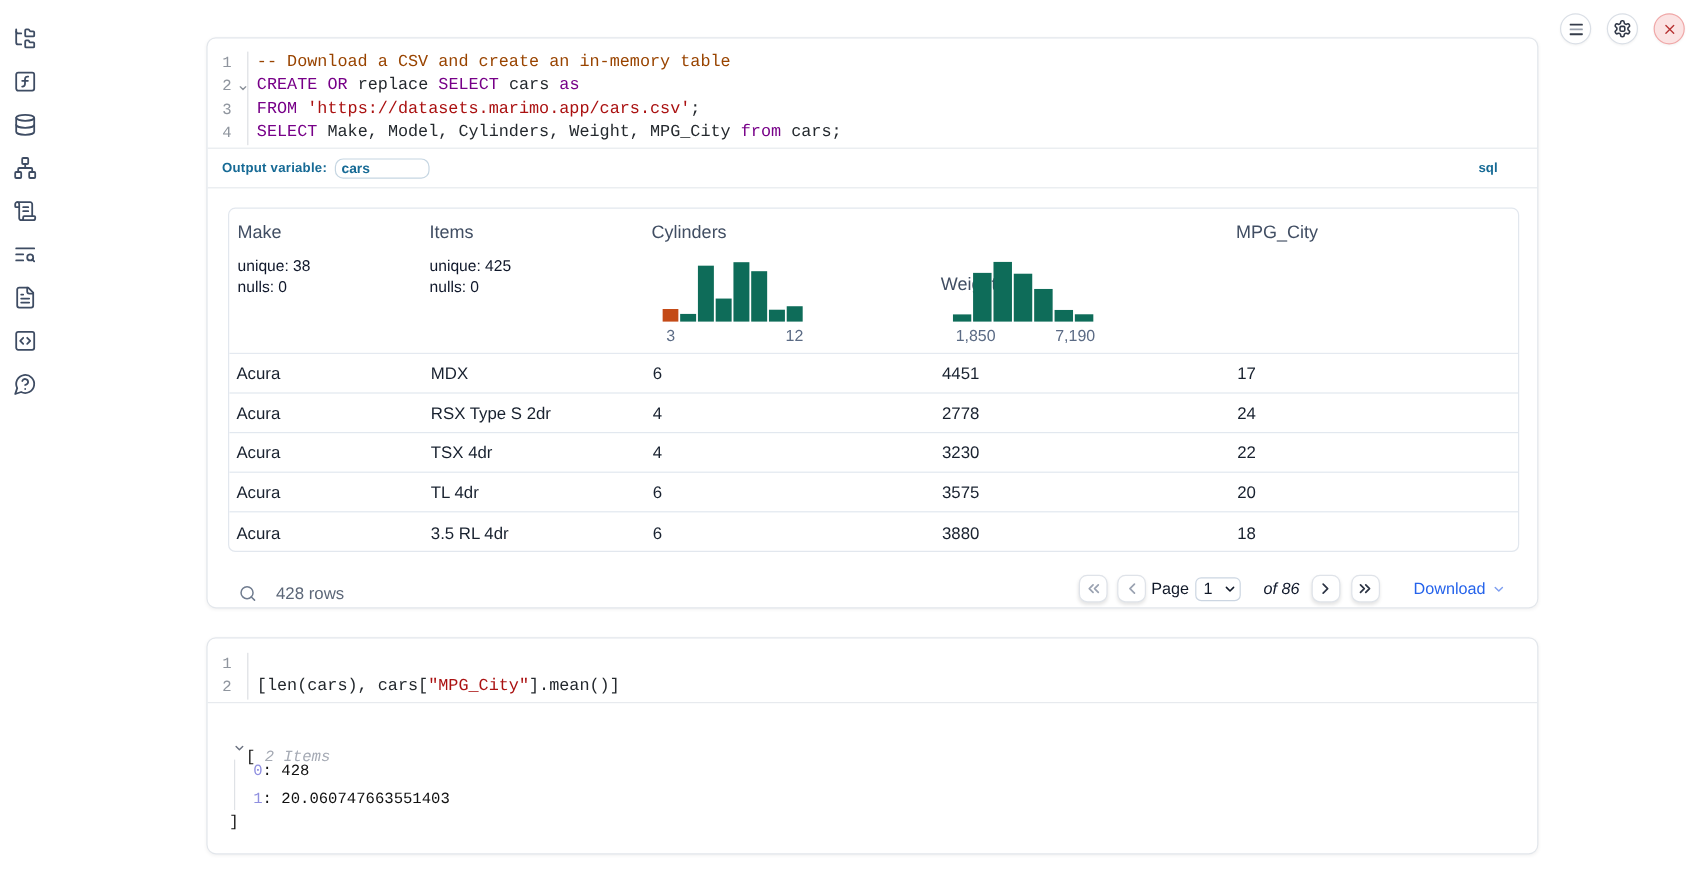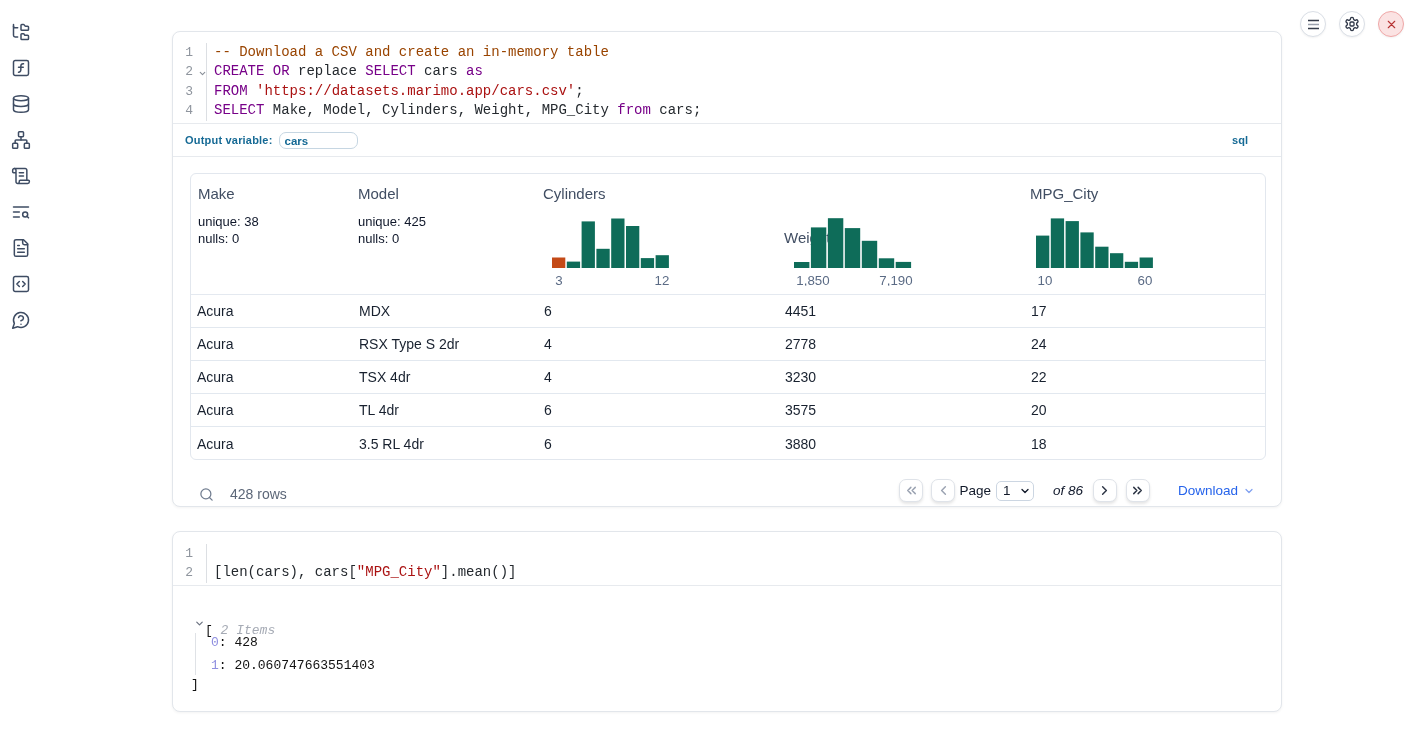--- a/index.html
+++ b/index.html
@@ -148,21 +148,21 @@
   <div class="outvar">
     <label>Output variable:</label>
     <div class="box">cars</div>
     <div class="lang">sql</div>
   </div>
   <div class="hdiv"></div>
 
   <div class="tablebox">
     <div class="thead">
       <div class="col-title" style="left:7px;">Make</div>
-      <div class="col-title" style="left:167px;">Model</div>
+      <div class="col-title" style="left:167px;">Items</div>
       <div class="col-title" style="left:352px;">Cylinders</div>
       <div class="col-title" style="left:593px;margin-top:44px;">Weight</div>
       <div class="col-title" style="left:839px;">MPG_City</div>
       <div class="col-stats" style="left:7px;">unique: 38<br>nulls: 0</div>
       <div class="col-stats" style="left:167px;">unique: 425<br>nulls: 0</div>
       <div id="hist-cyl" style="position:absolute; left:361px; top:44px;"><svg width="122.4" height="68">
             <rect x="0.0" y="39.5" width="13.3" height="10.5" fill="#c44a17"></rect>
             <rect x="14.8" y="43.6" width="13.3" height="6.4" fill="#0e6c59"></rect>
             <rect x="29.6" y="3.4" width="13.3" height="46.6" fill="#0e6c59"></rect>
             <rect x="44.4" y="30.8" width="13.3" height="19.2" fill="#0e6c59"></rect>
@@ -177,32 +177,20 @@
             <rect x="0.0" y="44.0" width="15.4" height="6.0" fill="#0e6c59"></rect>
             <rect x="16.9" y="9.4" width="15.4" height="40.6" fill="#0e6c59"></rect>
             <rect x="33.9" y="0.2" width="15.4" height="49.8" fill="#0e6c59"></rect>
             <rect x="50.8" y="10.1" width="15.4" height="39.9" fill="#0e6c59"></rect>
             <rect x="67.8" y="22.8" width="15.4" height="27.2" fill="#0e6c59"></rect>
             <rect x="84.8" y="40.3" width="15.4" height="9.7" fill="#0e6c59"></rect>
             <rect x="101.7" y="43.9" width="15.4" height="6.1" fill="#0e6c59"></rect>
             <text x="19" y="66.5" text-anchor="middle" font-size="13.3" fill="#5b6b85" font-family="Liberation Sans">1,850</text>
             <text x="102" y="66.5" text-anchor="middle" font-size="13.3" fill="#5b6b85" font-family="Liberation Sans">7,190</text>
           </svg></div>
-      <div id="hist-mpg" style="position:absolute; left:845px; top:44px;"><svg width="122.4" height="68">
-            <rect x="0.0" y="17.6" width="13.3" height="32.4" fill="#0e6c59"></rect>
-            <rect x="14.8" y="0.4" width="13.3" height="49.6" fill="#0e6c59"></rect>
-            <rect x="29.6" y="3.1" width="13.3" height="46.9" fill="#0e6c59"></rect>
-            <rect x="44.4" y="14.4" width="13.3" height="35.6" fill="#0e6c59"></rect>
-            <rect x="59.2" y="28.7" width="13.3" height="21.3" fill="#0e6c59"></rect>
-            <rect x="74.0" y="35.2" width="13.3" height="14.8" fill="#0e6c59"></rect>
-            <rect x="88.8" y="43.8" width="13.3" height="6.2" fill="#0e6c59"></rect>
-            <rect x="103.6" y="39.5" width="13.3" height="10.5" fill="#0e6c59"></rect>
-            <text x="9" y="66.5" text-anchor="middle" font-size="13.3" fill="#5b6b85" font-family="Liberation Sans">10</text>
-            <text x="109" y="66.5" text-anchor="middle" font-size="13.3" fill="#5b6b85" font-family="Liberation Sans">60</text>
-          </svg></div>
     </div>
     <div class="trow">
         <div class="c1">Acura</div>
         <div class="c2">MDX</div>
         <div class="c3">6</div>
         <div class="c4">4451</div>
         <div class="c5">17</div>
       </div>
     <div class="trow">
         <div class="c1">Acura</div>

